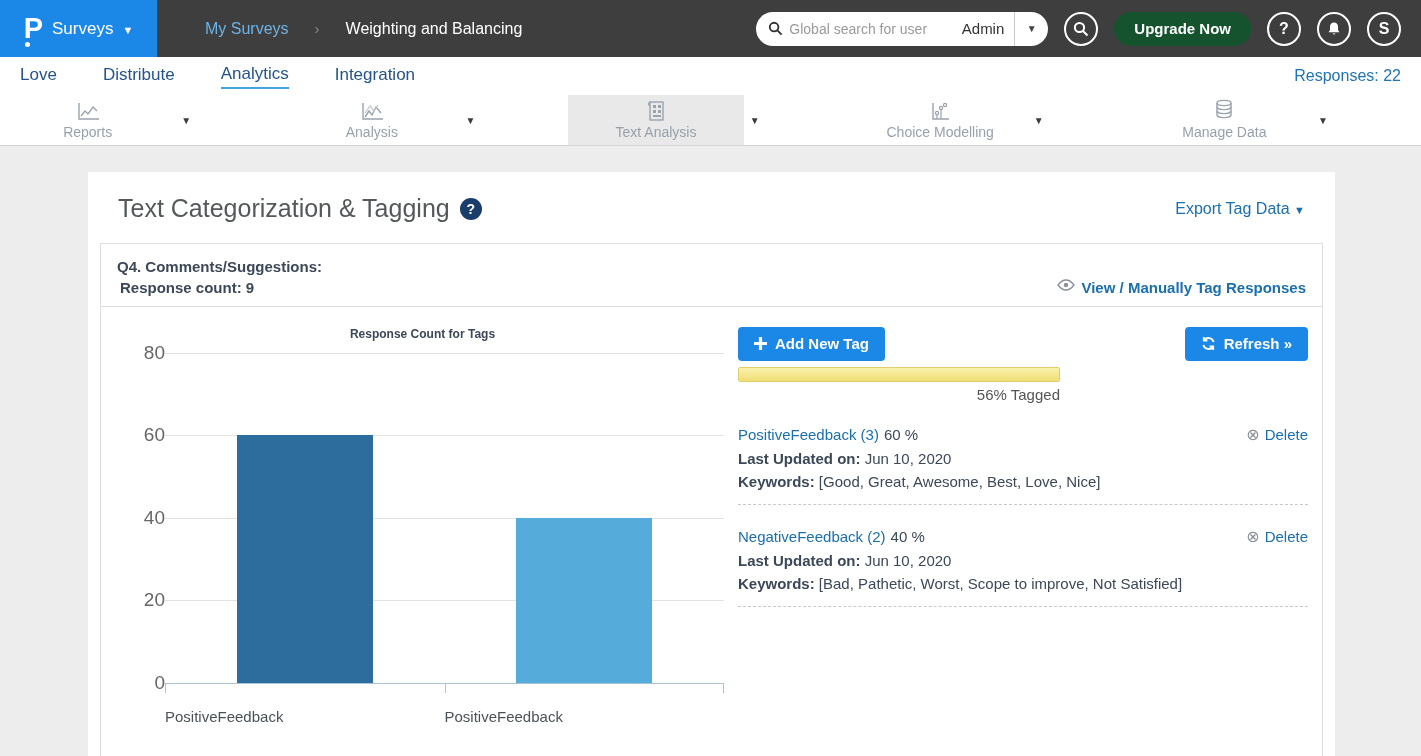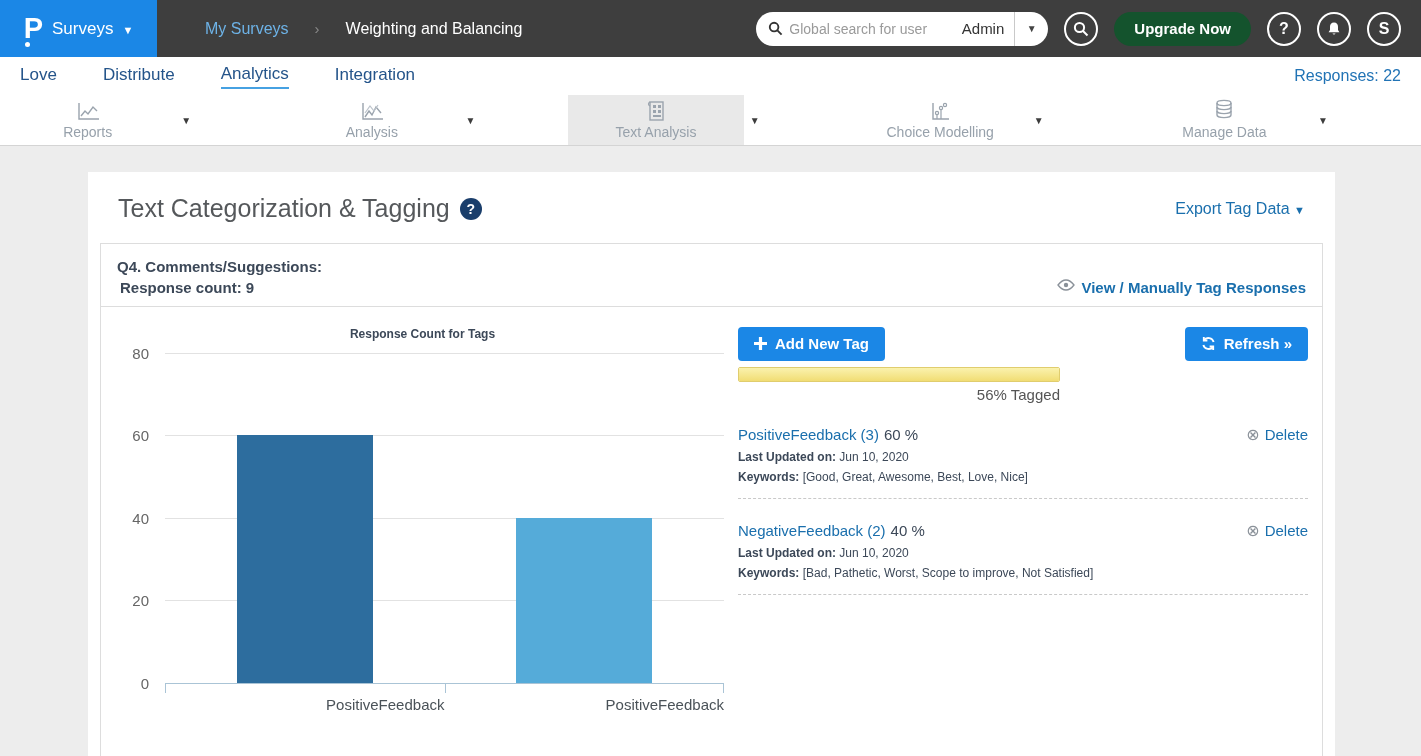--- a/index.html
+++ b/index.html
@@ -80,27 +80,27 @@
   .card-body { display:flex; padding:14px 14px 0 0; min-height:452px;
     border-bottom:1px solid #e3e3e3; }
 
   
   .chart-col { width:637px; flex:0 0 auto; padding-left:20px; }
   .chart-wrap { width:603px; }
   .chart-title { text-align:center; font-size:12px; font-weight:bold; color:#3c4858;
     padding:6px 0 12px 0; }
   .chart-grid-row { display:flex; }
   .yticks { position:relative; width:44px; flex:0 0 auto; }
-  .ytick { position:absolute; right:16px; transform:translateY(-50%); font-size:15px;
+  .ytick { position:absolute; right:0; transform:translateY(-50%); font-size:19px;
     color:#666; }
   .plot { position:relative; flex:1; height:331px; border-bottom:1px solid #aac4d6; }
   .gridline { position:absolute; left:0; right:0; height:1px; background:#e2e2e2; }
   .bar { position:absolute; bottom:0; width:136px; transform:translateX(-50%); }
   .xlabels { display:flex; margin-left:44px; position:relative; }
-  .xlabel { flex:1; text-align:right; font-size:15px; color:#4a5258; padding-top:12px;
+  .xlabel { flex:1; text-align:left; font-size:15px; color:#4a5258; padding-top:24px;
     position:relative; }
   .xlabel::before { content:""; position:absolute; left:0; top:0; width:1px; height:9px;
     background:#aac4d6; }
   .xlabels::after { content:""; position:absolute; right:0; top:0; width:1px; height:9px;
     background:#aac4d6; }
 
   
   .controls-col { flex:1; padding:6px 0 0 0; }
   .btn-row { display:flex; justify-content:space-between; align-items:flex-start; }
   .blue-btn { background:#1b87e6; color:#fff; border:none; border-radius:4px;
@@ -113,21 +113,21 @@
   .tagged-label { width:322px; text-align:right; font-size:15px; color:#555;
     margin-top:4px; }
 
   .tag-entry { margin-top:22px; padding-bottom:14px; border-bottom:1px dashed #c9c9c9; }
   .tag-line1 { display:flex; align-items:center; }
   .tag-name { color:#1a6fad; font-size:15px; cursor:pointer; }
   .tag-percent { color:#3c4858; font-size:15px; margin-left:5px; }
   .tag-delete { margin-left:auto; display:flex; align-items:center; gap:5px;
     color:#1a6fad; font-size:15px; cursor:pointer; }
   .delete-x { color:#8a9199; font-size:16px; }
-  .tag-meta { font-size:12px; color:#3c4858; margin-top:6px; }
+  .tag-meta { font-size:15px; color:#3c4858; margin-top:6px; }
   .tag-meta b { font-weight:bold; }
 </style>
 </head>
 <body>
 
 <div class="header">
   <div class="logo-block">
     <span class="logo-glyph">
       <span>P</span><span class="dot"></span>
     </span>

